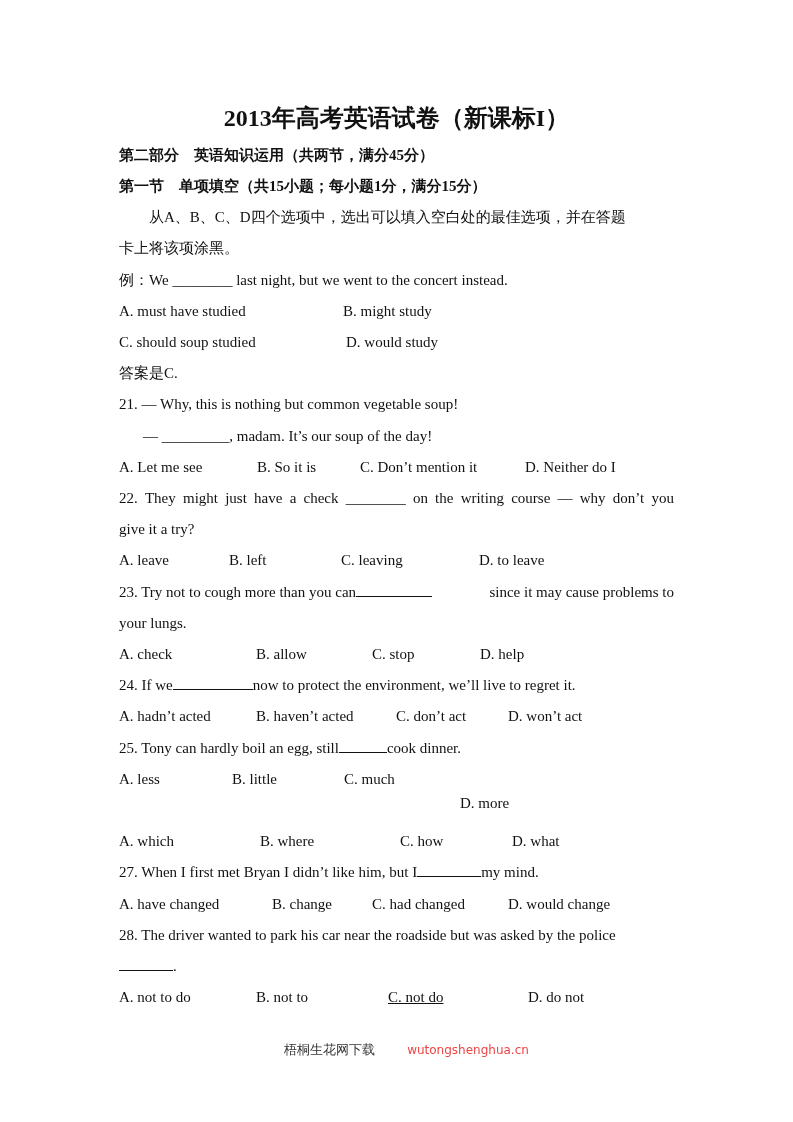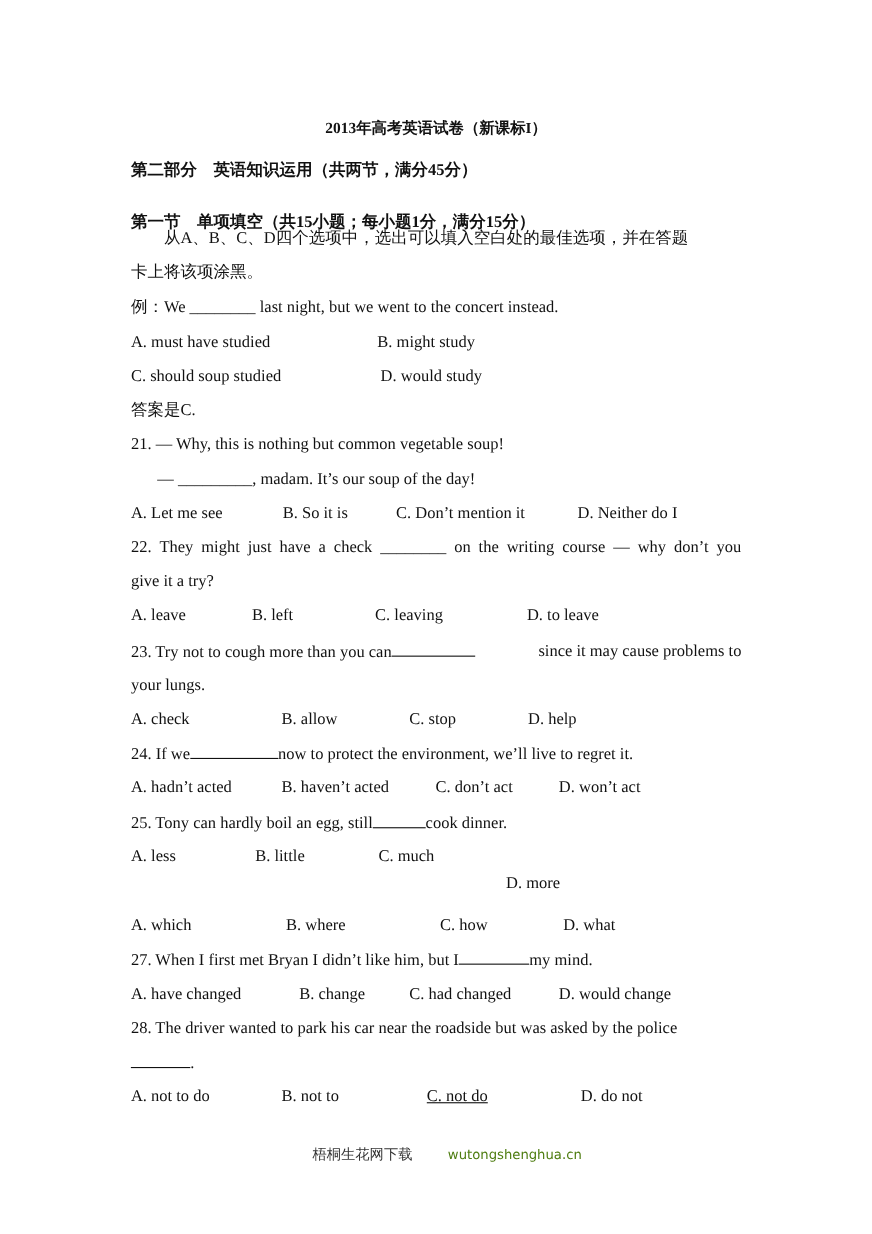--- a/index.html
+++ b/index.html
@@ -1,38 +1,38 @@
 <!DOCTYPE html>
 <html><head>
   <meta charset="utf-8">
   <style>
     html, body { margin: 0; padding: 0; background: #ffffff; }
     body { width: 793px; height: 1122px; position: relative; overflow: hidden;
            font-family: "Liberation Serif", "DejaVu Serif", serif; color: #111; }
     .page { position: absolute; left: 0; top: 0; width: 793px; height: 1122px; }
     .line { position: absolute; left: 119px; font-size: 15px; white-space: nowrap; line-height: 18px; }
     .title { position: absolute; left: 0; width: 793px; top: 106px; text-align: center;
-             font-size: 14px; font-weight: bold; line-height: 24px; }
+             font-size: 24px; font-weight: bold; line-height: 24px; }
     .bold { font-weight: bold; }
     .blank { display: inline-block; border-bottom: 1px solid #111; height: 13px; vertical-align: baseline; }
     .opt { position: absolute; white-space: nowrap; }
     .justify { display: flex; justify-content: space-between; width: 555px; }
     .footer { position: absolute; top: 1041px; left: 284px; font-size: 13px; color: #333;
               font-family: "DejaVu Sans", sans-serif; white-space: nowrap; }
-    .footer .url { margin-left: 28px; font-family: "DejaVu Sans", sans-serif; font-size: 12px; color: #4d7c0f; }
+    .footer .url { margin-left: 28px; font-family: "DejaVu Sans", sans-serif; font-size: 12px; color: #ef4444; }
   </style>
 </head>
 <body>
 
 <div class="page">
 
   <div class="title">2013年高考英语试卷（新课标I）</div>
 
   <div class="line bold" style="top:146px;">第二部分　英语知识运用（共两节，满分45分）</div>
-  <div class="line bold" style="top:177px;margin-top:16px;">第一节　单项填空（共15小题；每小题1分，满分15分）</div>
+  <div class="line bold" style="top:177px;">第一节　单项填空（共15小题；每小题1分，满分15分）</div>
 
   <div class="line" style="top:208px; left:149px;">从A、B、C、D四个选项中，选出可以填入空白处的最佳选项，并在答题</div>
   <div class="line" style="top:239px;">卡上将该项涂黑。</div>
 
   <div class="line" style="top:271px;">
     <span>例：We</span>
     <span>________</span>
     <span>last night, but we went to the concert instead.</span>
   </div>
   <div class="opt line" style="top:302px; left:119px;">A. must have studied</div>

